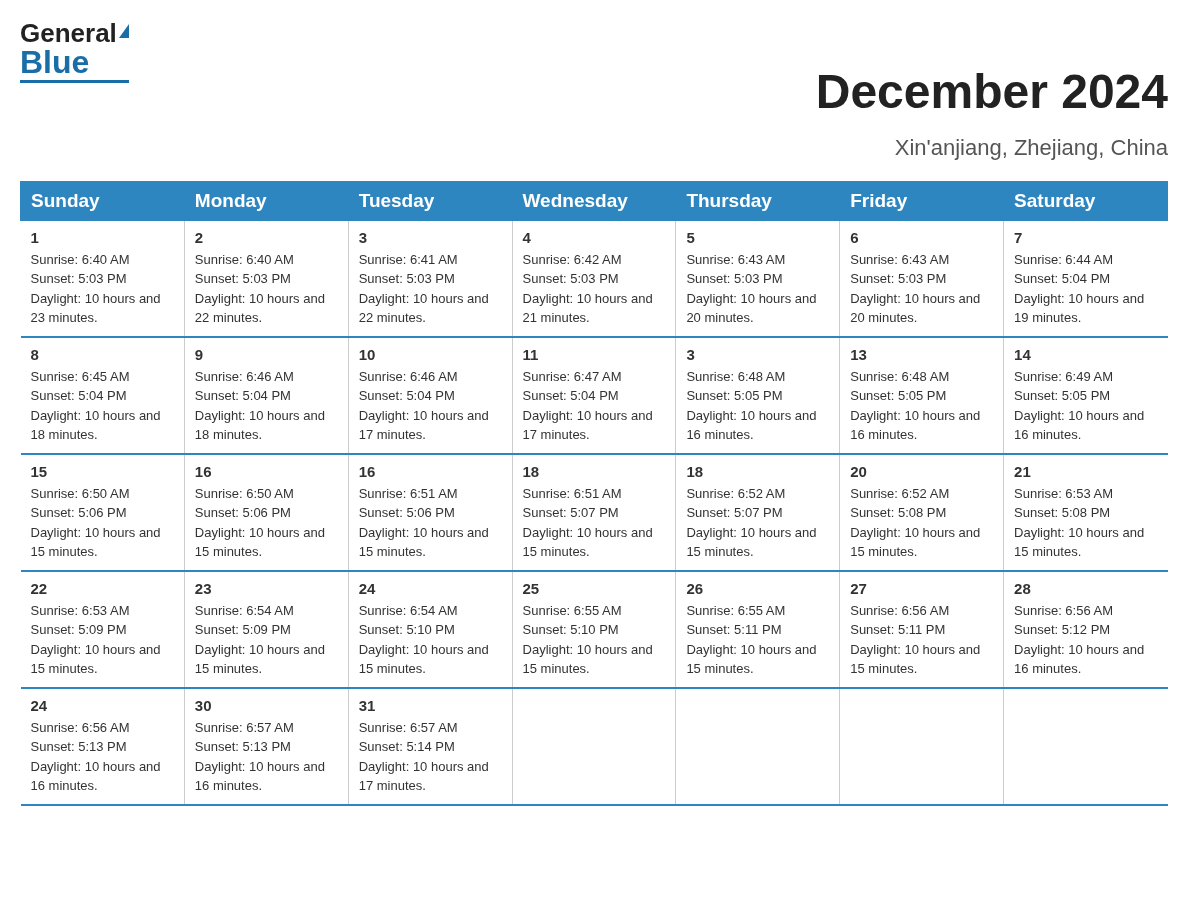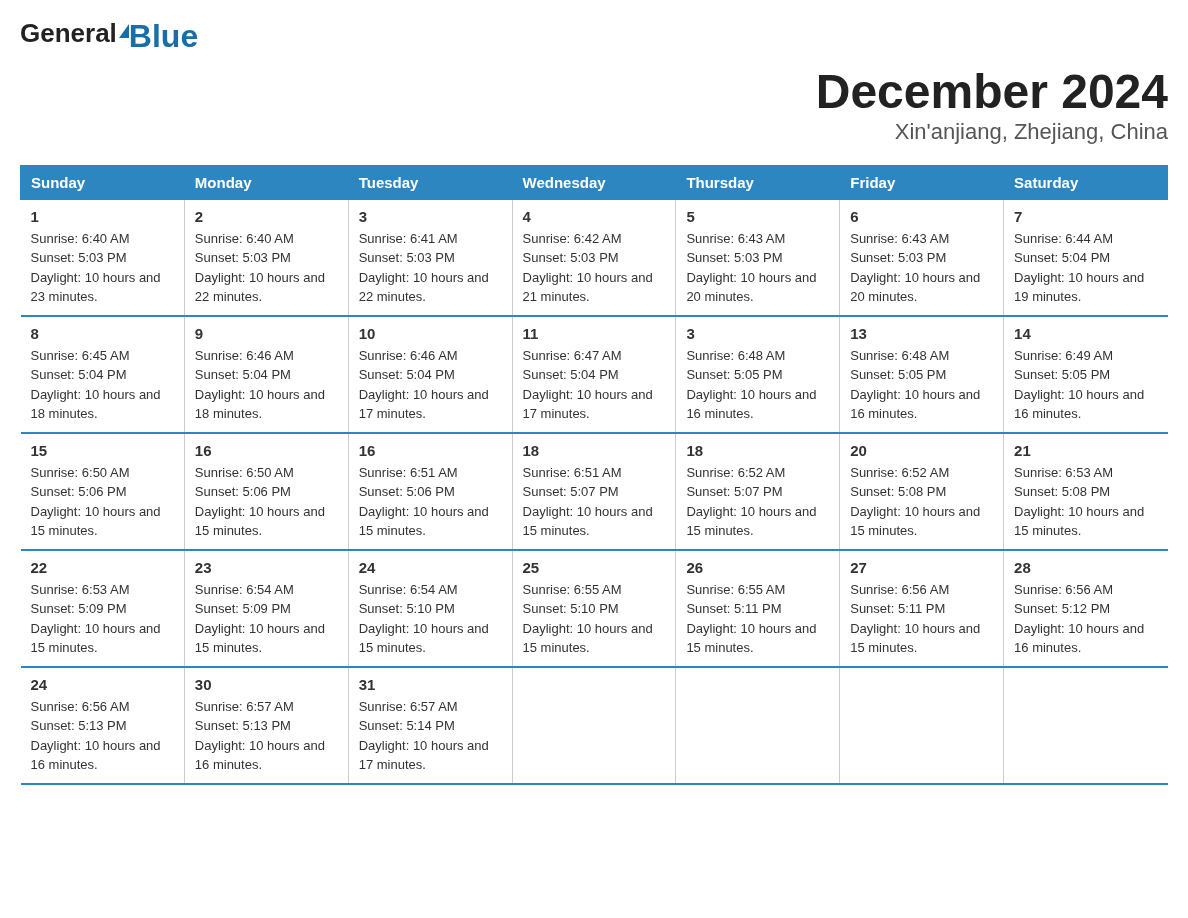--- a/index.html
+++ b/index.html
@@ -11,21 +11,21 @@
       padding: 20px;
     }
     .header {
       display: flex;
       justify-content: space-between;
       align-items: flex-start;
       margin-bottom: 20px;
     }
     .logo {
       display: flex;
-      flex-direction: row;
+      flex-direction: column;
       align-items: flex-start;
     }
     .logo-general {
       font-size: 26px;
       font-weight: bold;
       color: #222;
       line-height: 1;
     }
     .logo-blue {
       font-size: 32px;
@@ -57,33 +57,33 @@
     .main-title {
       font-size: 48px;
       font-weight: bold;
       color: #222;
       line-height: 1.1;
       margin-top: 46px;
     }
     .subtitle {
       font-size: 22px;
       color: #555;
-      margin-top: 0;
+      margin-top: 16px;
     }
     table {
       width: 100%;
       border-collapse: collapse;
       table-layout: fixed;
     }
     thead tr {
       background: #2e86c1;
     }
     thead th {
       color: #fff;
-      font-size: 15px;
+      font-size: 19px;
       font-weight: bold;
       padding: 8px 10px;
       text-align: left;
       border: 1px solid #2e86c1;
     }
     tbody tr {
       border-bottom: 2px solid #2e86c1;
     }
     tbody td {
       vertical-align: top;

